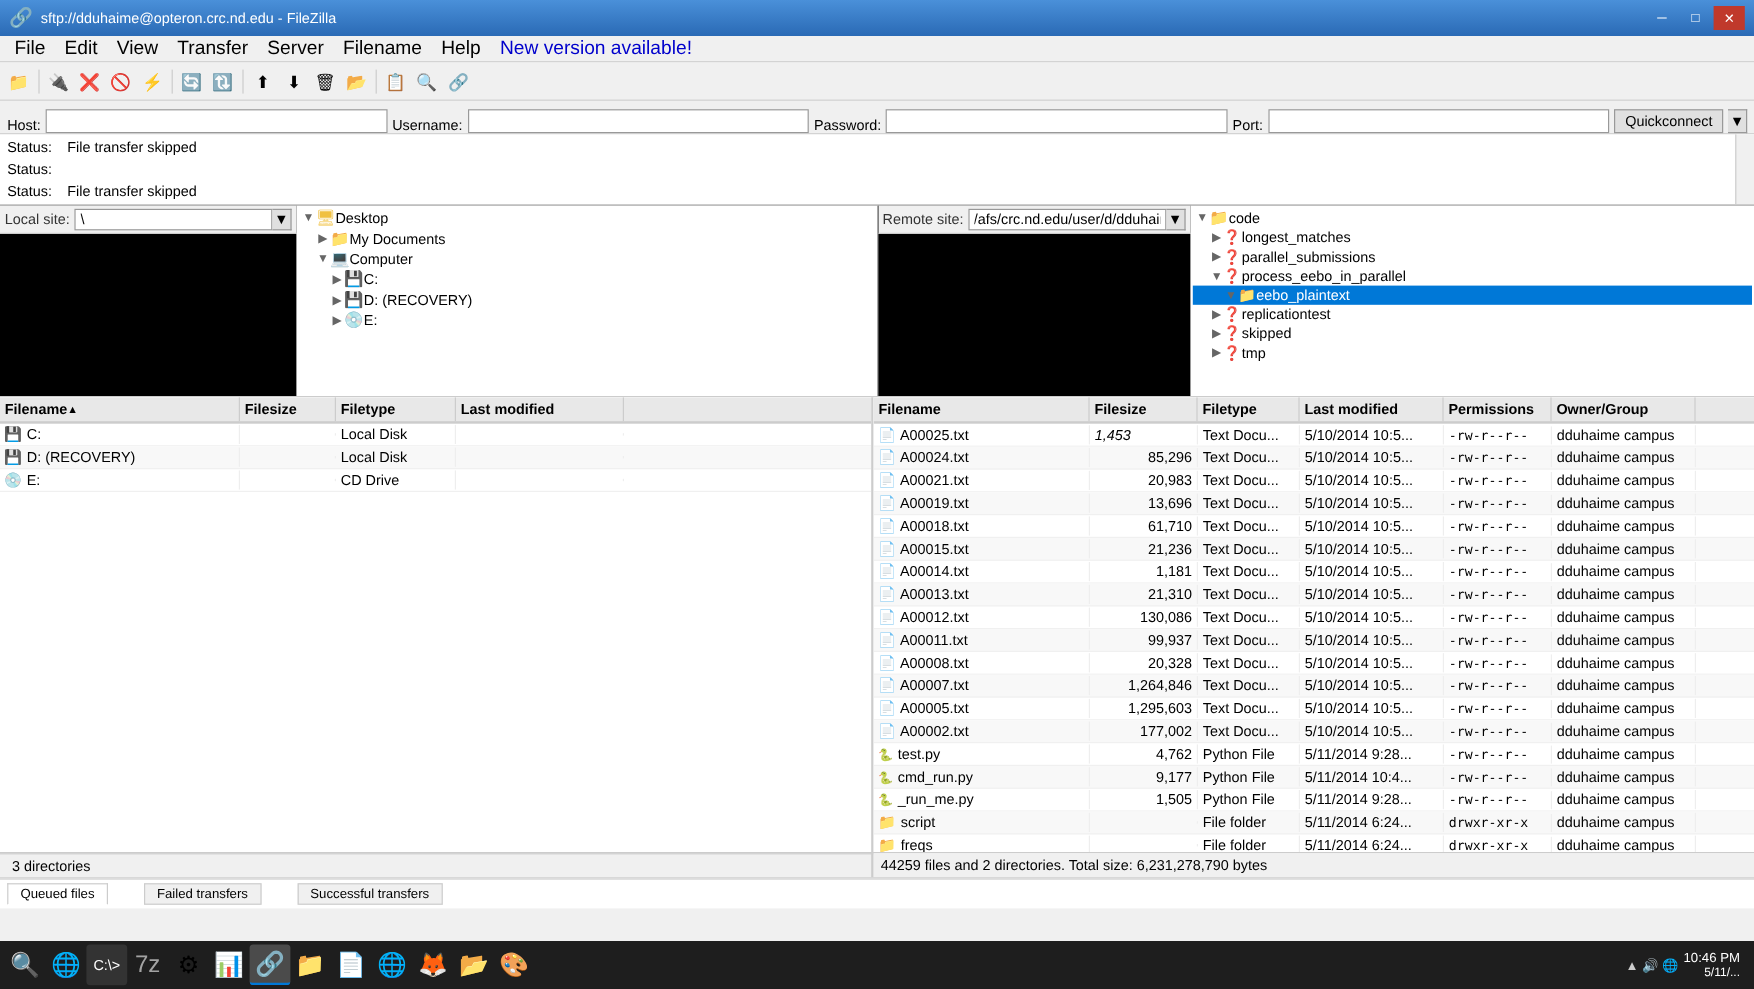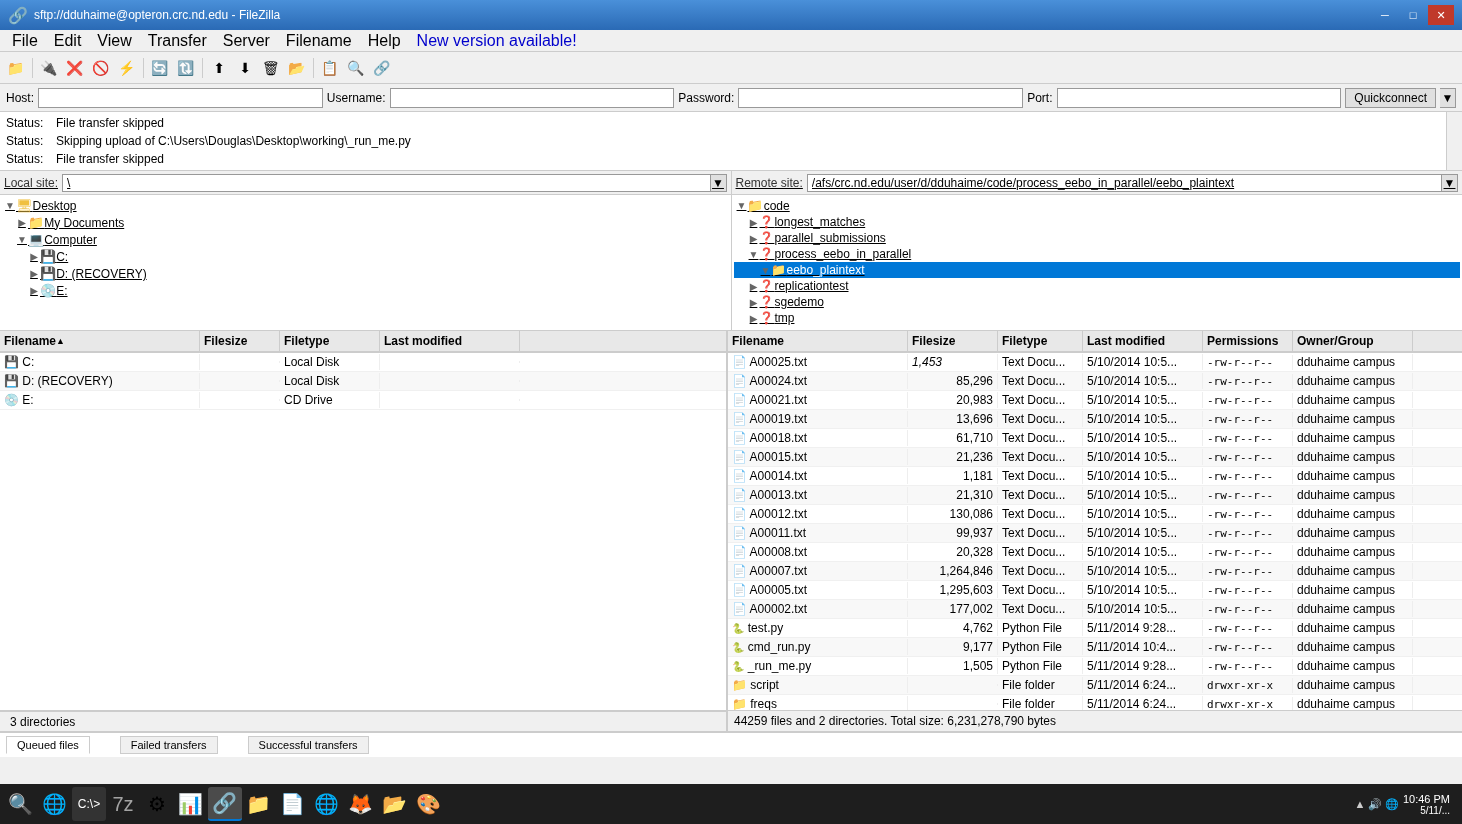--- a/index.html
+++ b/index.html
@@ -51,21 +51,21 @@
       width: 24px; height: 24px; border: 1px solid transparent; background: transparent;
       cursor: pointer; display: flex; align-items: center; justify-content: center; font-size: 14px;
     }
     .tb-separator { width: 1px; height: 20px; background: #ccc; margin: 0 2px; }
 
     
     #quickconnect-bar {
       background: #f0f0f0;
       height: 28px;
       display: flex;
-      align-items: center;
+      align-items: flex-end;
       padding: 0 6px;
       gap: 4px;
       border-bottom: 1px solid #ccc;
       font-size: 12px;
     }
     #quickconnect-bar label { white-space: nowrap; }
     #quickconnect-bar input {
       height: 20px;
       border: 1px solid #999;
       padding: 0 4px;
@@ -105,24 +105,23 @@
     
     #panels {
       display: flex;
       height: 160px;
       border-bottom: 1px solid #ccc;
     }
     .panel {
       flex: 1;
       border-right: 1px solid #ccc;
       display: flex;
-      flex-direction: column;
+      flex-direction: row;
       background: #000000;
       overflow: hidden;
-      text-decoration: underline;
     }
     .panel:last-child { border-right: none; }
     .panel-path-bar {
       display: flex;
       align-items: center;
       background: #f0f0f0;
       border-bottom: 1px solid #ccc;
       padding: 2px 4px;
       height: 24px;
       font-size: 12px;
@@ -358,21 +357,20 @@
   <div class="qc-dropdown">▼</div>
 </div>
 
 <div id="status-area">
   <div class="status-row">
     <span class="status-label">Status:</span>
     <span>File transfer skipped</span>
   </div>
   <div class="status-row">
     <span class="status-label">Status:</span>
-    <span>Skipping upload of C:\Users\Douglas\Desktop\working\_run_me.py</span>
   </div>
   <div class="status-row">
     <span class="status-label">Status:</span>
     <span>File transfer skipped</span>
   </div>
   <div class="status-scroll"></div>
 </div>
 
 <div id="panels">
 
@@ -469,21 +467,21 @@
       <div class="tree-item">
         <span class="tree-indent" style="width:12px"></span>
         <span class="tree-toggle">▶</span>
         <span style="color:#888;font-size:12px;">❓</span>
         <span> replicationtest</span>
       </div>
       <div class="tree-item">
         <span class="tree-indent" style="width:12px"></span>
         <span class="tree-toggle">▶</span>
         <span style="color:#888;font-size:12px;">❓</span>
-        <span> sgedemo</span>
+        <span> skipped</span>
       </div>
       <div class="tree-item">
         <span class="tree-indent" style="width:12px"></span>
         <span class="tree-toggle">▶</span>
         <span style="color:#888;font-size:12px;">❓</span>
         <span> tmp</span>
       </div>
     </div>
   </div>
 </div>

